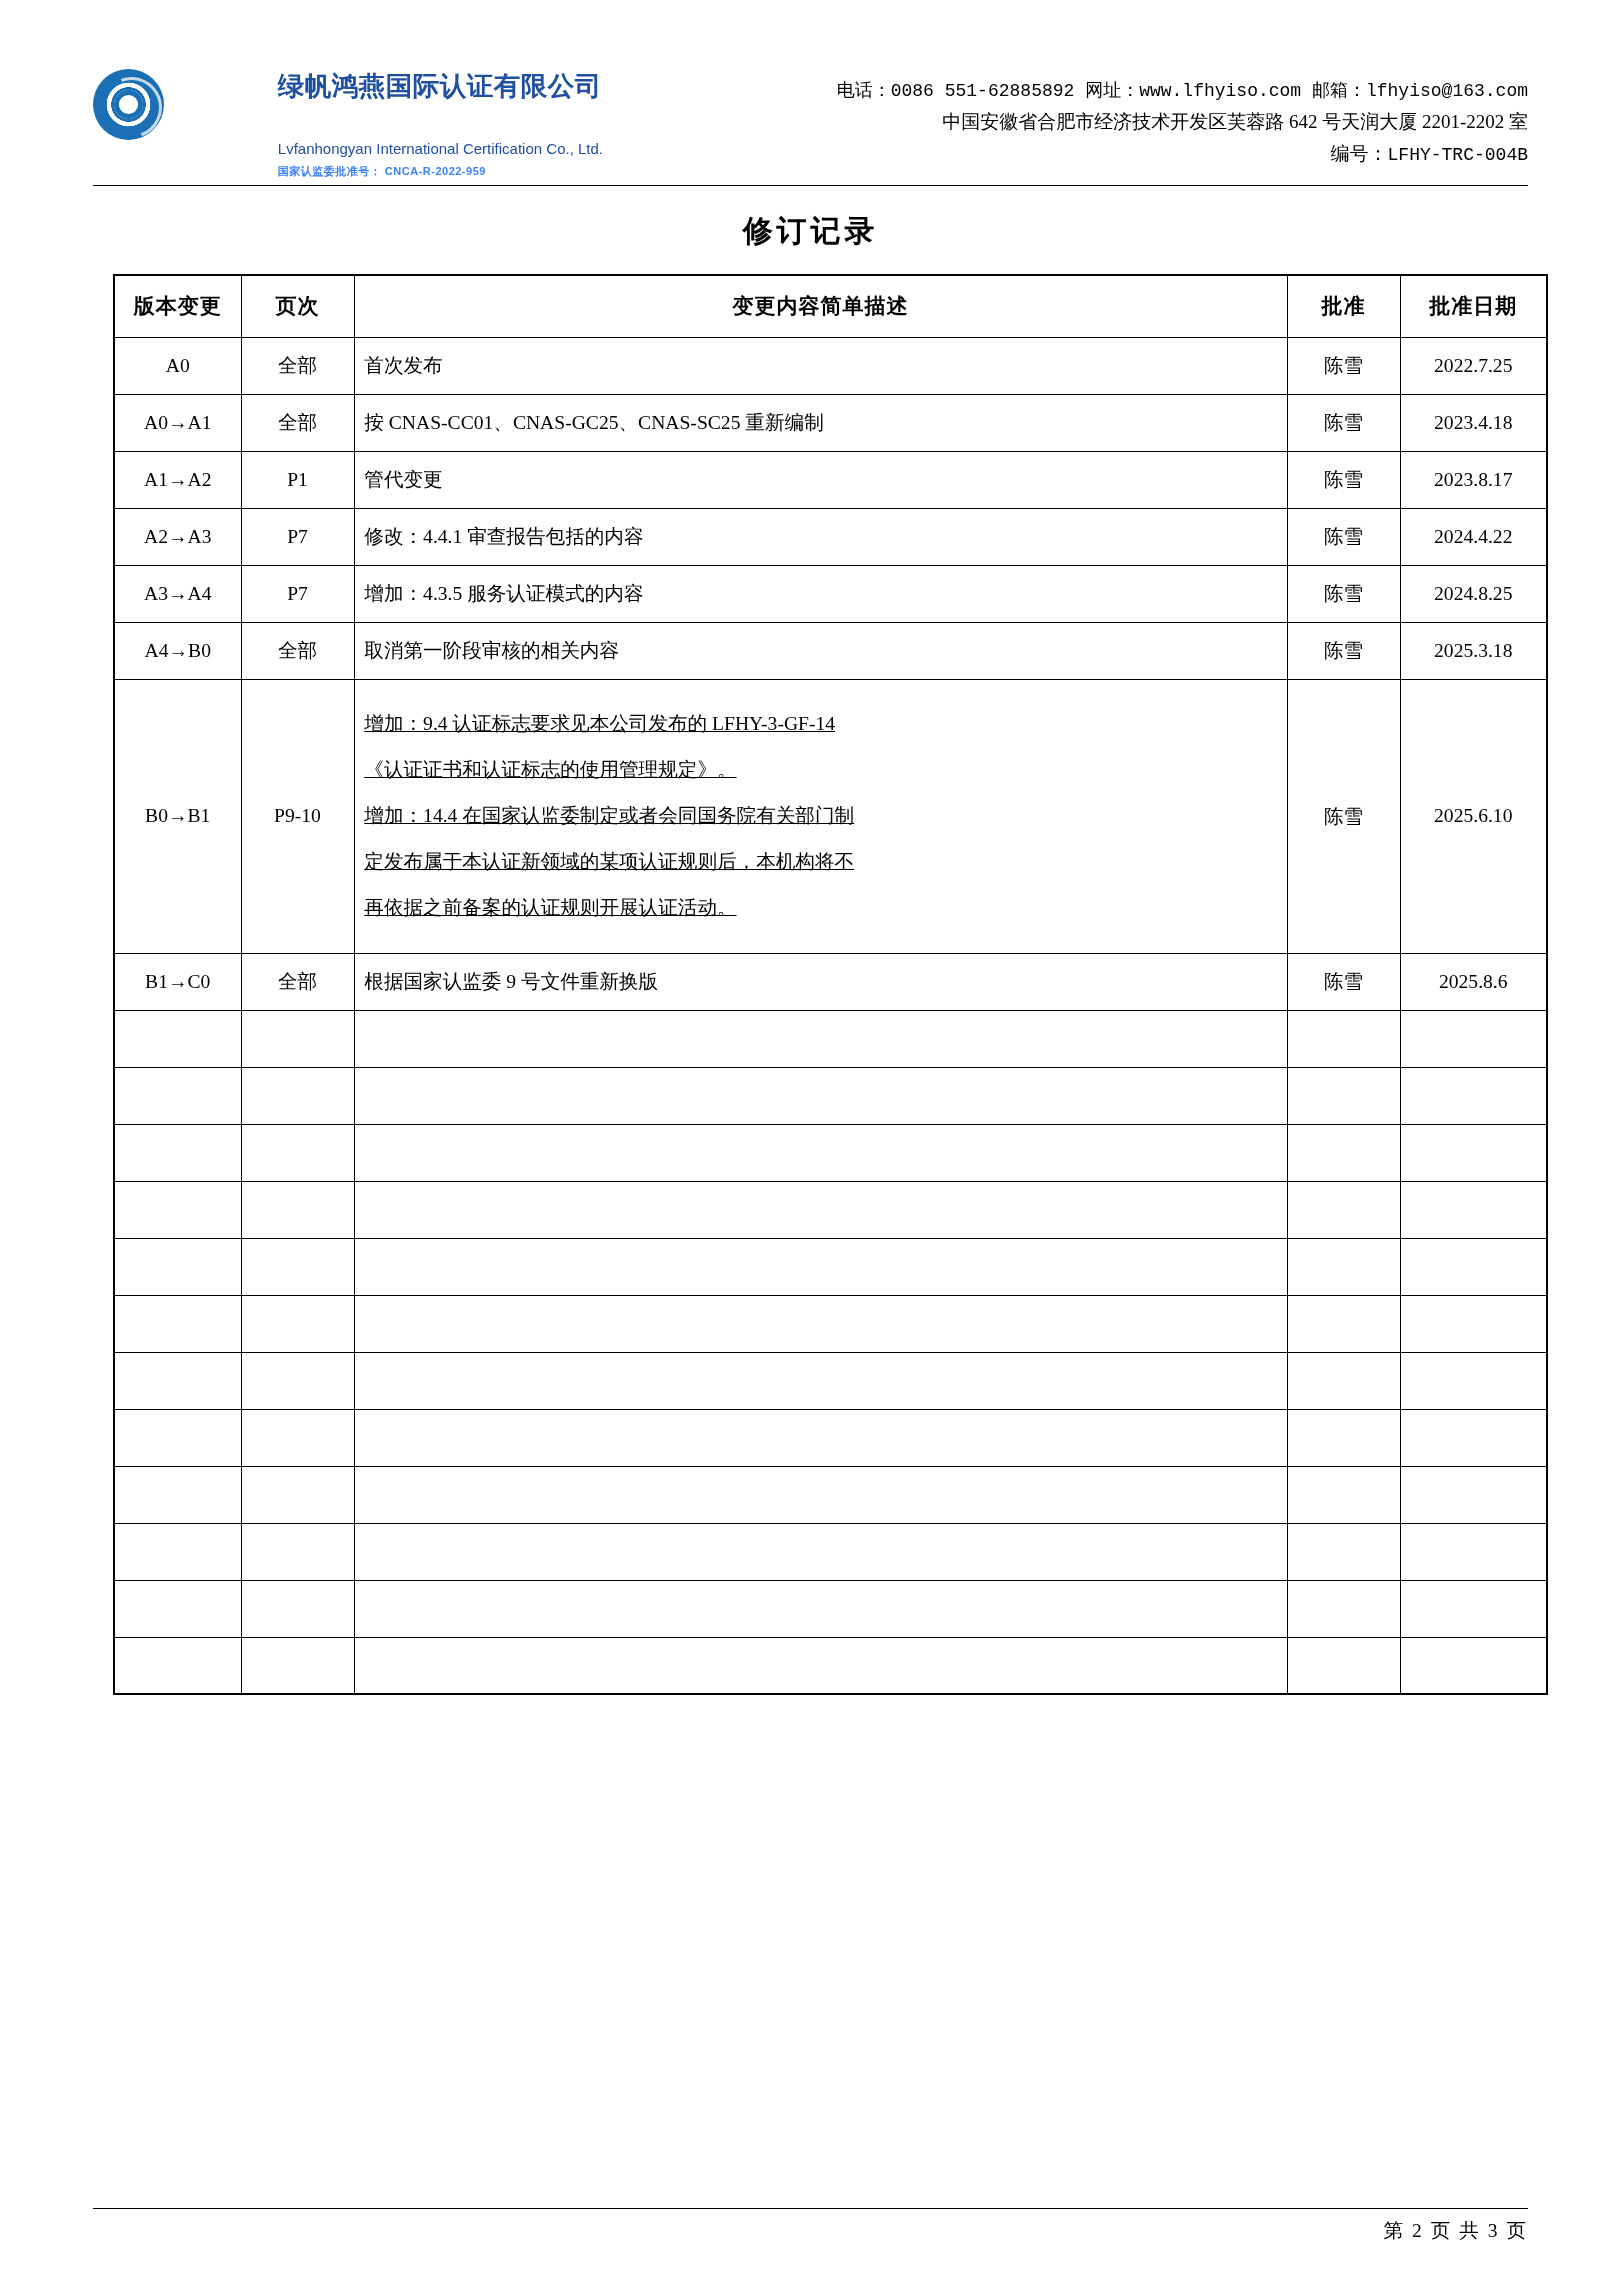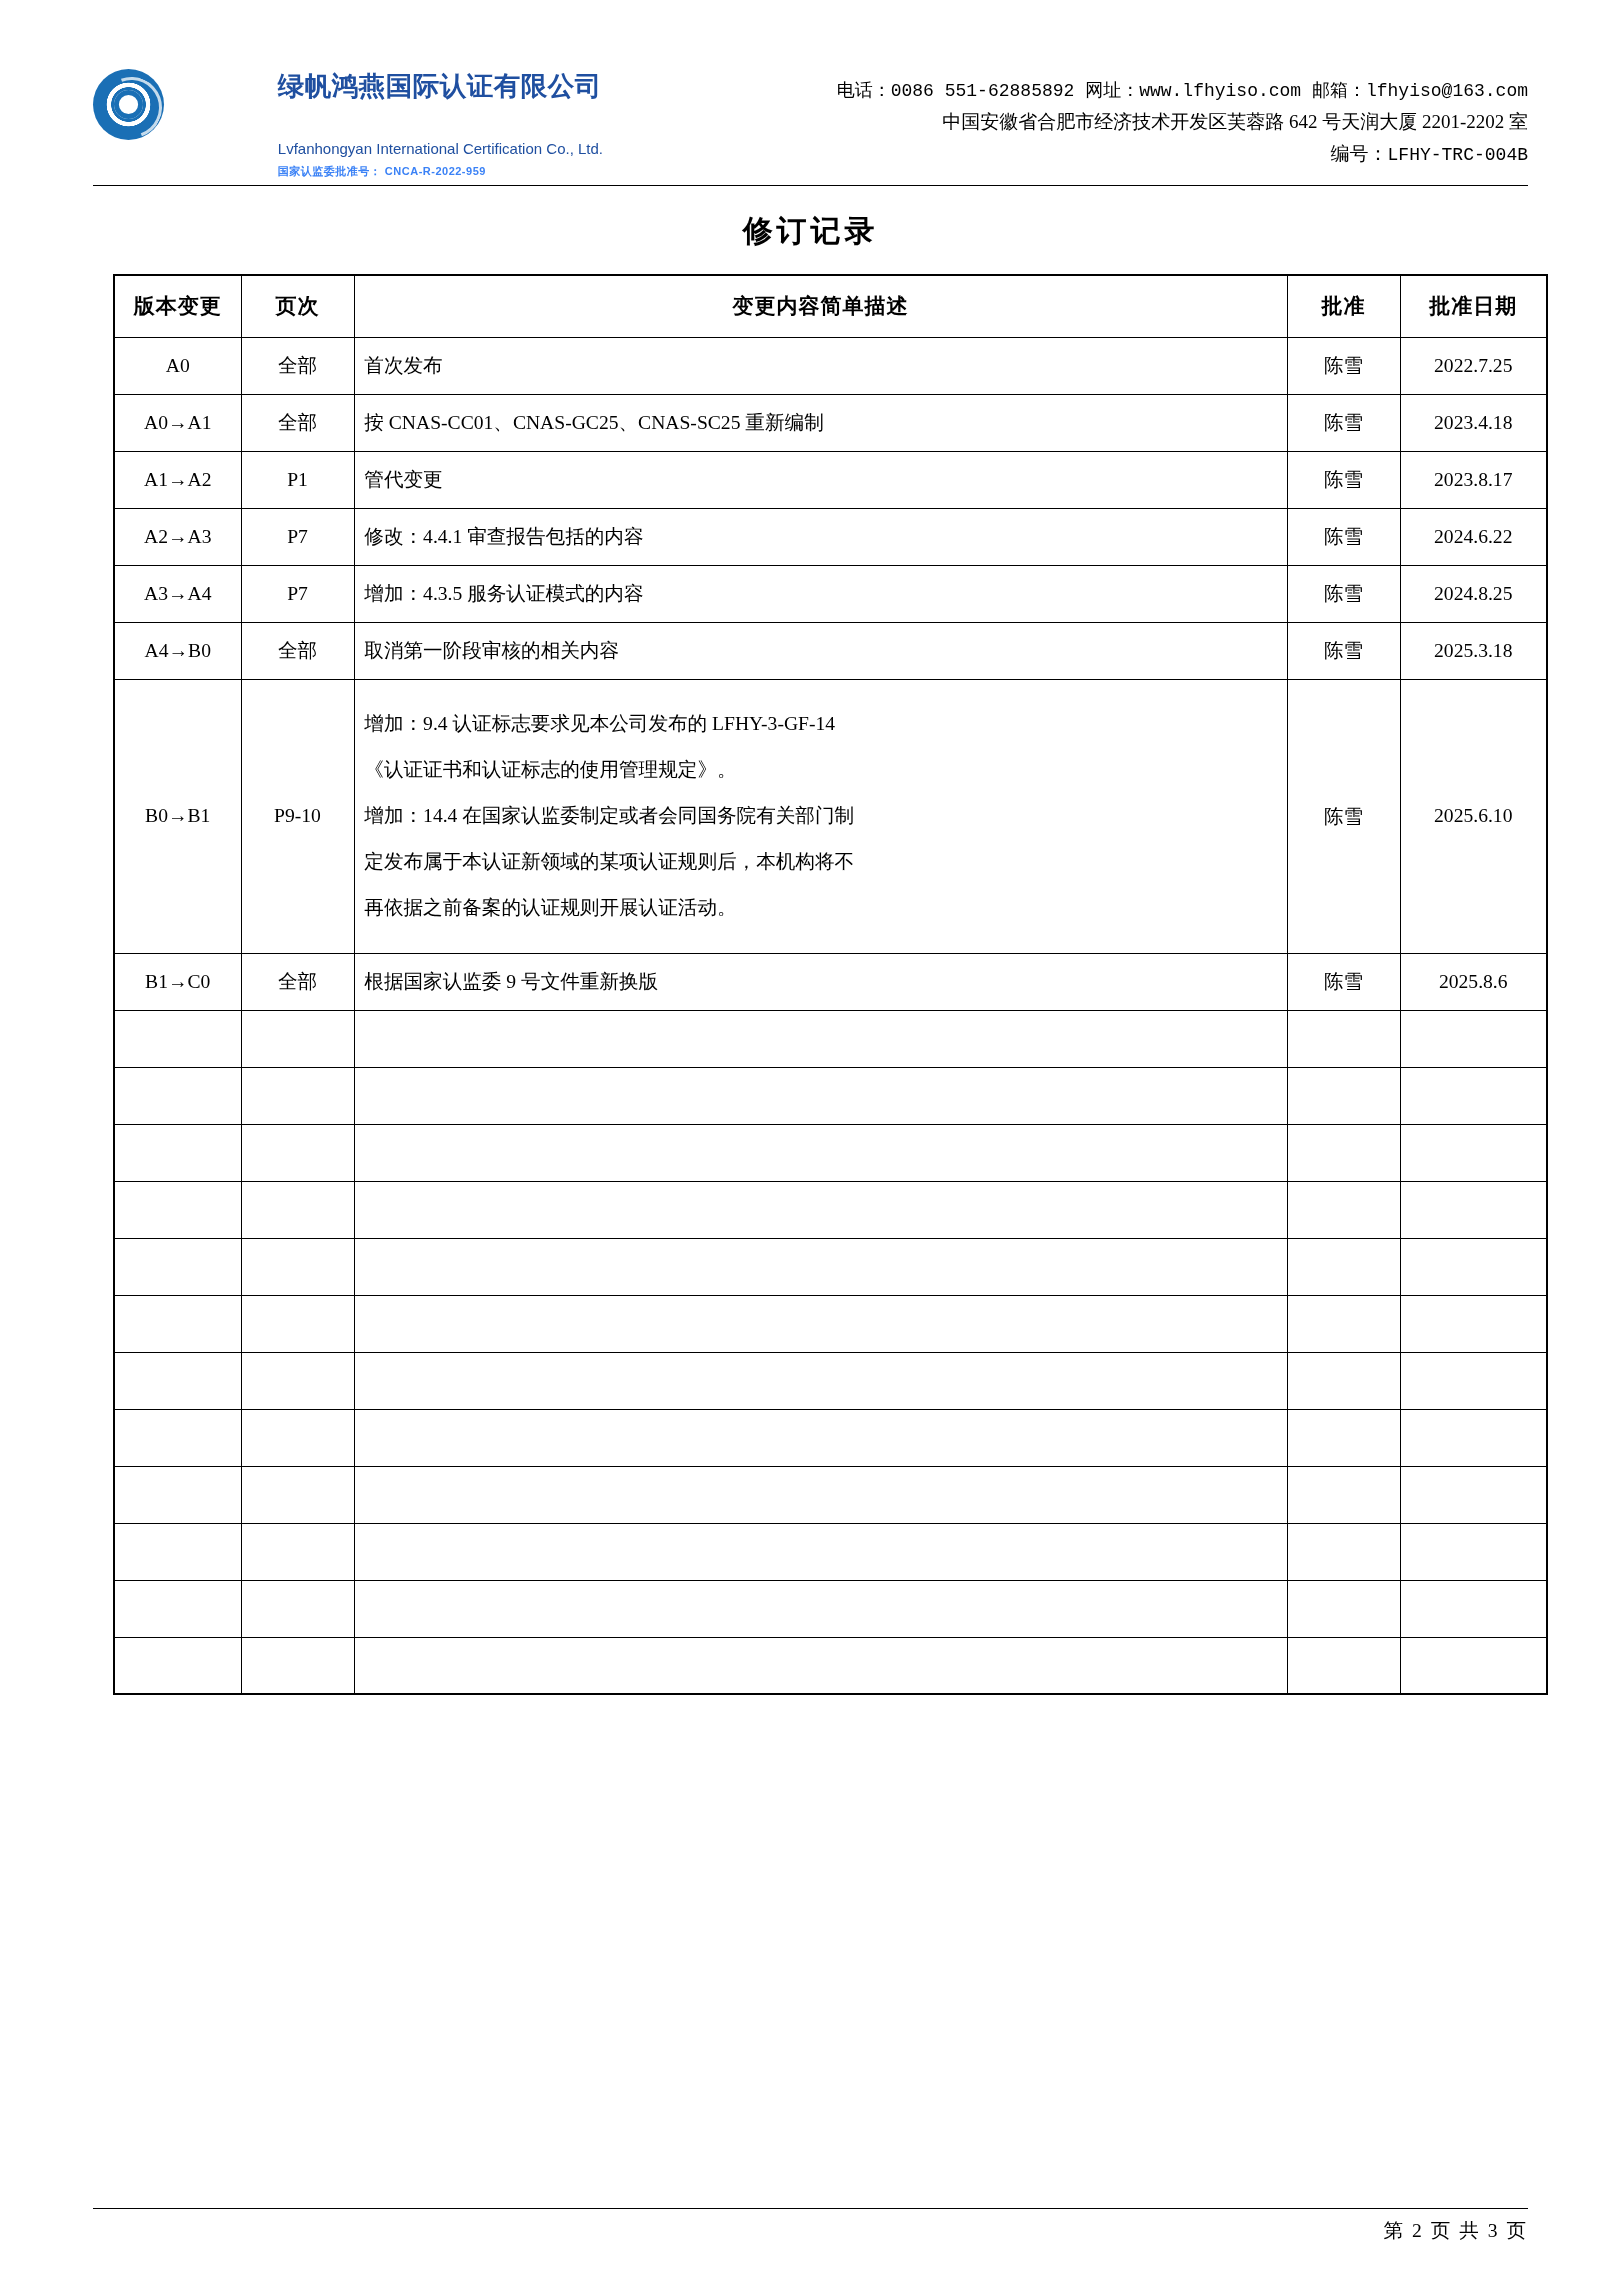--- a/index.html
+++ b/index.html
@@ -156,21 +156,21 @@
   td.c { text-align: center; }
   td.l { text-align: left; padding-left: 21.6px; }
   tbody tr { height: 57px; }
   tr.tall { height: 274px; }
   tr.empty { height: 57px; }
 
   .desc-multi {
     line-height: 2.35;
     padding: 7.8px 0;
   }
-  .desc-multi div { white-space: normal; }
+  .desc-multi div { white-space: normal; text-decoration: underline; }
 
   
   .footer {
     position: absolute;
     left: 93px;
     right: 93px;
     bottom: 49px;
     font-family: Liberation Serif, serif;
   }
   .footer-rule {
@@ -265,21 +265,21 @@
         </tr>
         <tr>
           <td class="c">A2→A3</td>
           <td class="c">P7</td>
           <td class="l">
             <div>
               <div>修改：4.4.1 审查报告包括的内容</div>
             </div>
           </td>
           <td class="c">陈雪</td>
-          <td class="c">2024.6.22</td>
+          <td class="c">2024.4.22</td>
         </tr>
         <tr>
           <td class="c">A3→A4</td>
           <td class="c">P7</td>
           <td class="l">
             <div>
               <div>增加：4.3.5 服务认证模式的内容</div>
             </div>
           </td>
           <td class="c">陈雪</td>

